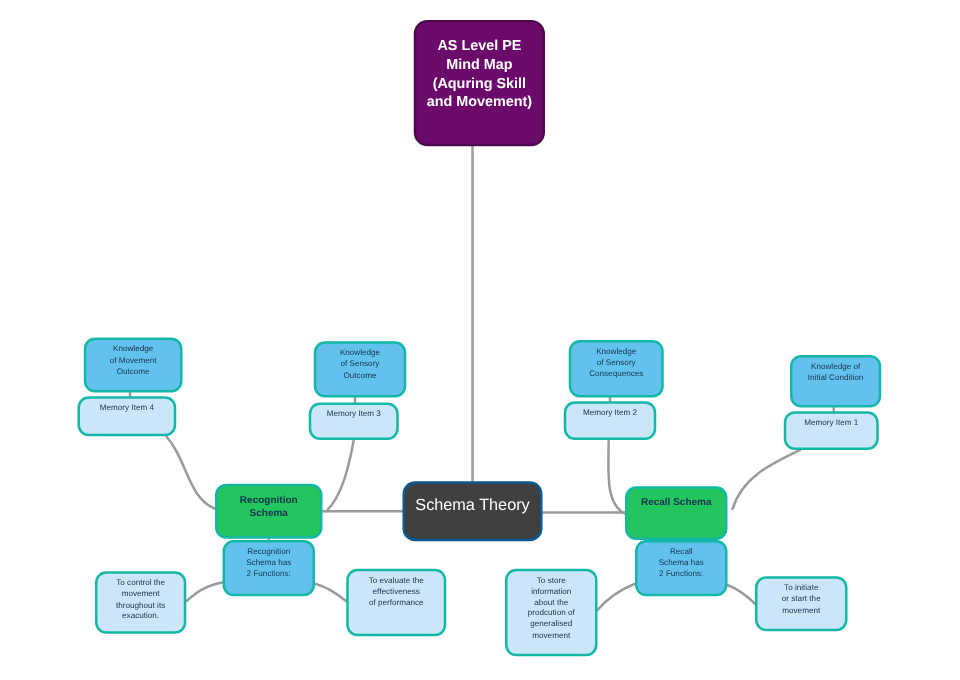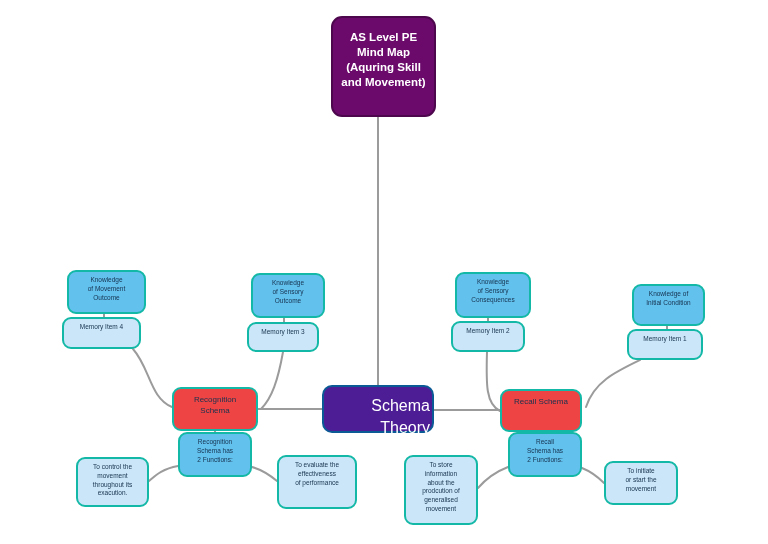--- a/index.html
+++ b/index.html
@@ -11,29 +11,29 @@
 
   .node {
     position:absolute; box-sizing:border-box;
     border:2px solid #14b8a6; border-radius:9px;
     font-size:6.5px; line-height:1.35; text-align:center;
     color:#16334f; padding:4px 2px;
     white-space:pre-line;
   }
   .sky   { background:#63c1ee; }
   .light { background:#cbe6f8; }
-  .white { background:#ef4444; font-size:8px; padding-top:6px; }
+  .white { background:#22c55e; font-size:8px; padding-top:6px;font-weight:bold; }
   .root  {
     background:#6c0a6c; border-color:#4d074d; color:#ffffff;
     font-weight:bold; font-size:11.5px; line-height:1.3;
     padding-top:12px; border-radius:11px;
   }
   .central {
-    background:#4c1d95; border-color:#0b5a95; color:#ffffff;
-    font-size:16px; padding-top:8px; border-radius:10px;text-align:right;
+    background:#404040; border-color:#0b5a95; color:#ffffff;
+    font-size:13px; padding-top:8px; border-radius:10px;
   }
 
   
   #n-title   { left:331px; top:16px;  width:105px; height:101px; }
   #n-schema  { left:322px; top:385px; width:112px; height:48px;  }
   #n-recog   { left:172px; top:387px; width:86px;  height:44px;  }
   #n-recall  { left:500px; top:389px; width:82px;  height:43px;text-align:center;  }
 
   #n-kmove   { left:67px;  top:270px; width:79px;  height:44px;  }
   #n-mem4    { left:62px;  top:317px; width:79px;  height:32px;  }

